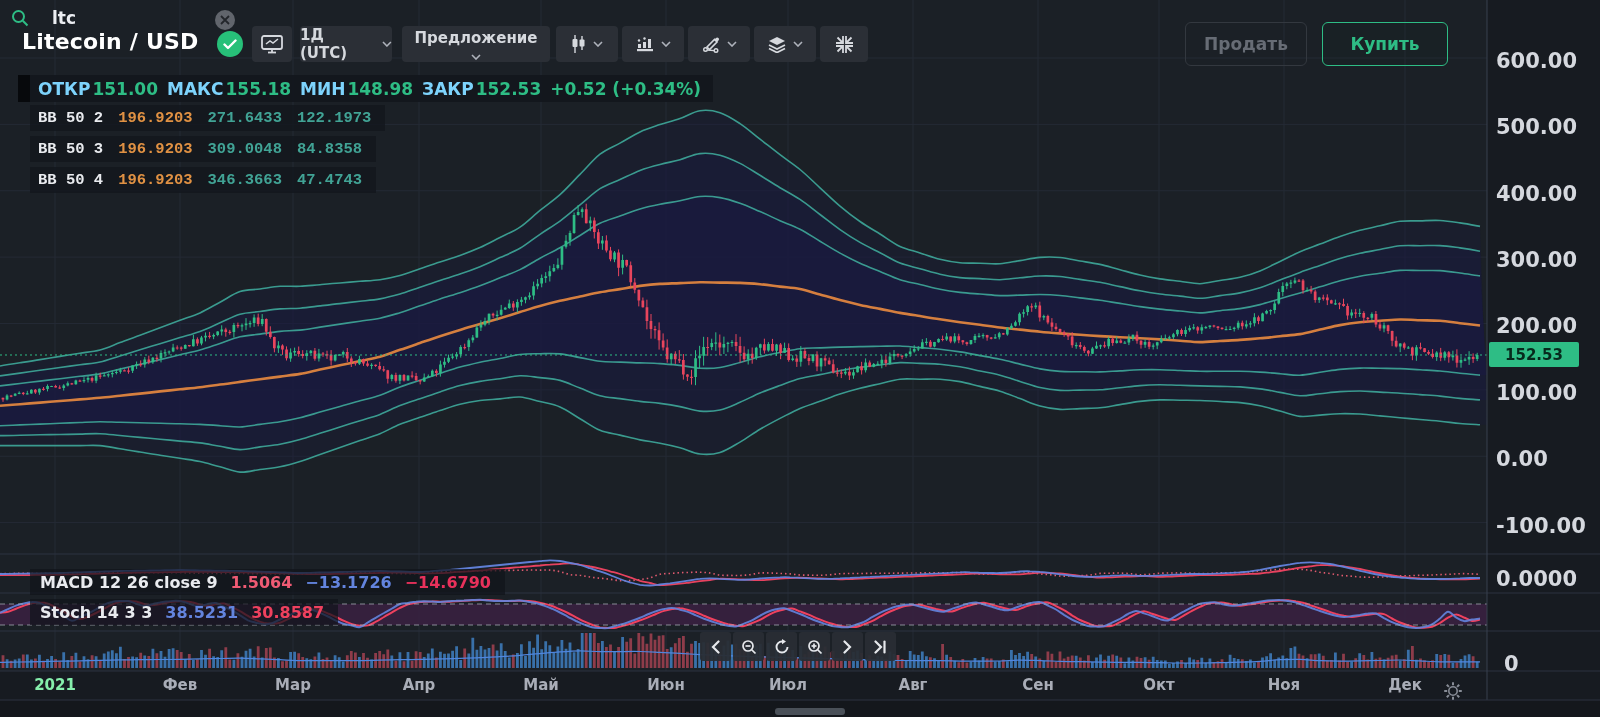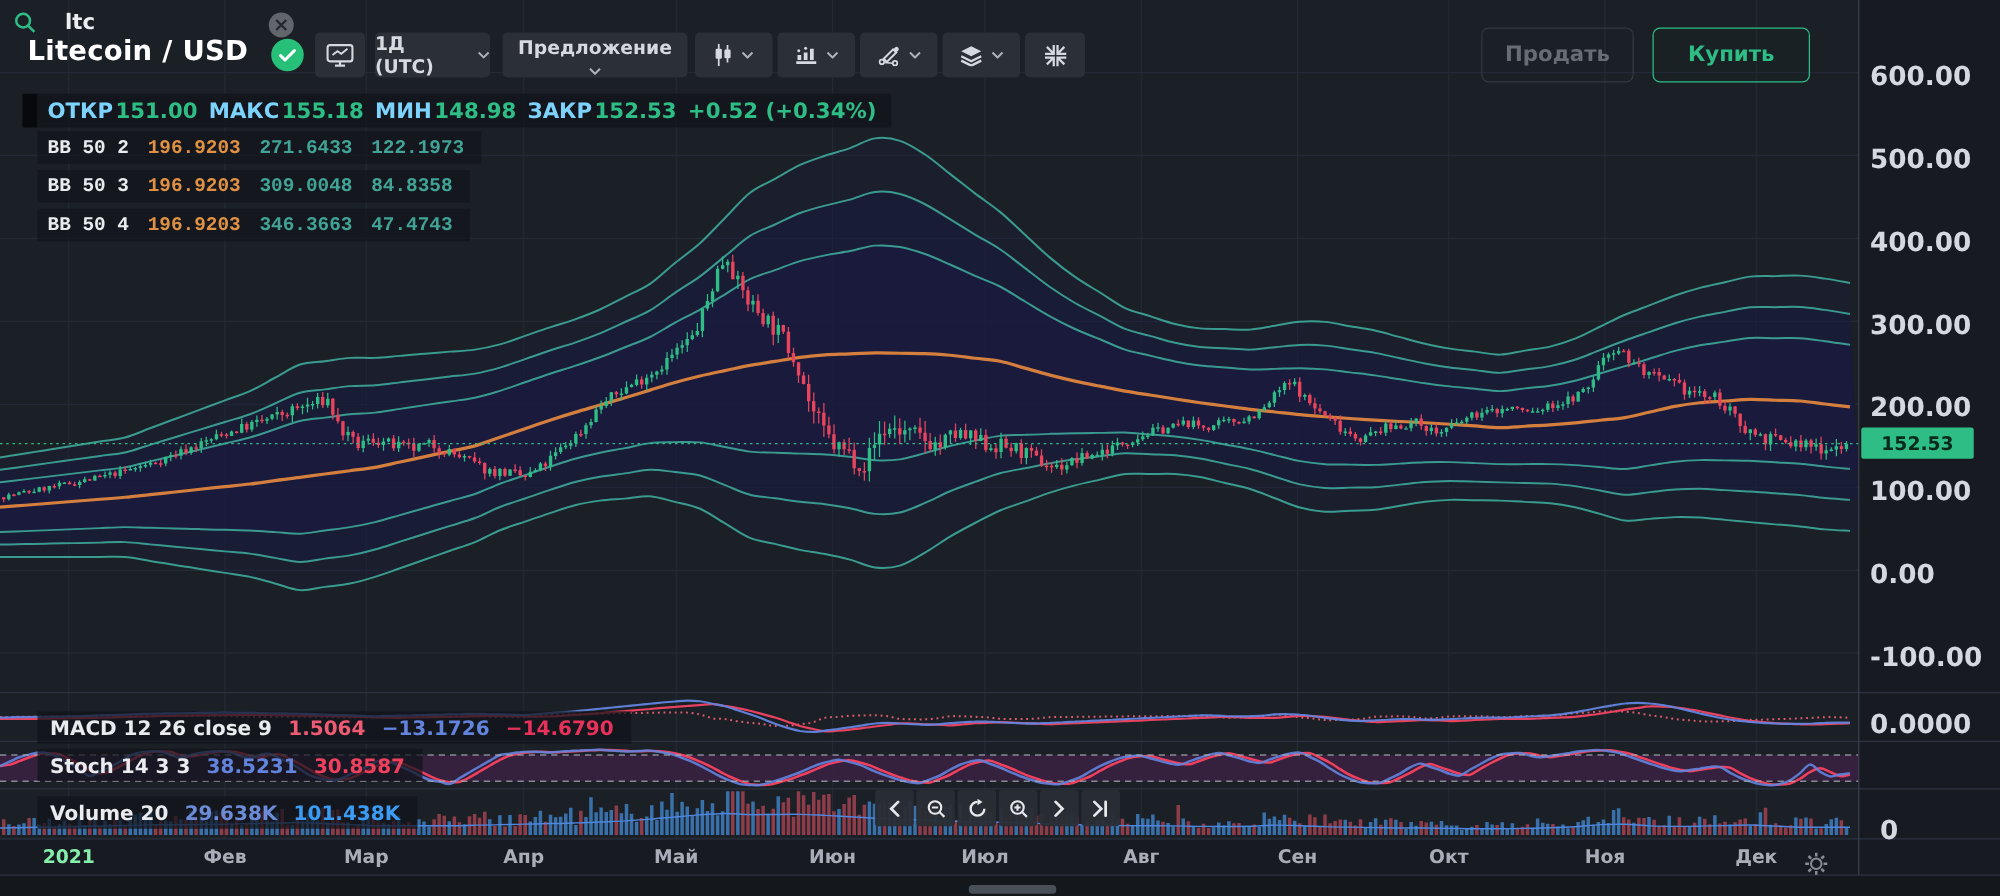--- a/index.html
+++ b/index.html
@@ -273,25 +273,20 @@
     <span class="indname">MACD 12 26 close 9</span>
     <span class="mv1">1.5064</span>
     <span class="mv2">−13.1726</span>
     <span class="mv3">−14.6790</span>
   </div>
   <div class="indrow" style="top:599px;">
     <span class="indname">Stoch 14 3 3</span>
     <span class="sv1">38.5231</span>
     <span class="sv2">30.8587</span>
   </div>
-  <div class="indrow" style="top:637px;">
-    <span class="indname">Volume 20</span>
-    <span class="vv1">29.638K</span>
-    <span class="vv2">101.438K</span>
-  </div>
 
   <div class="navbar">
     <div class="navbtn">
       <svg width="9" height="14" viewBox="0 0 9 14">
           <path d="M7.5 1.5 L2 7 L7.5 12.5" fill="none" stroke="#e6e8ec" stroke-width="2.2" stroke-linecap="round"></path>
         </svg>
     </div>
     <div class="navbtn">
       <svg width="16" height="16" viewBox="0 0 16 16">
           <circle cx="7" cy="7" r="5" fill="none" stroke="#e6e8ec" stroke-width="1.7"></circle>

